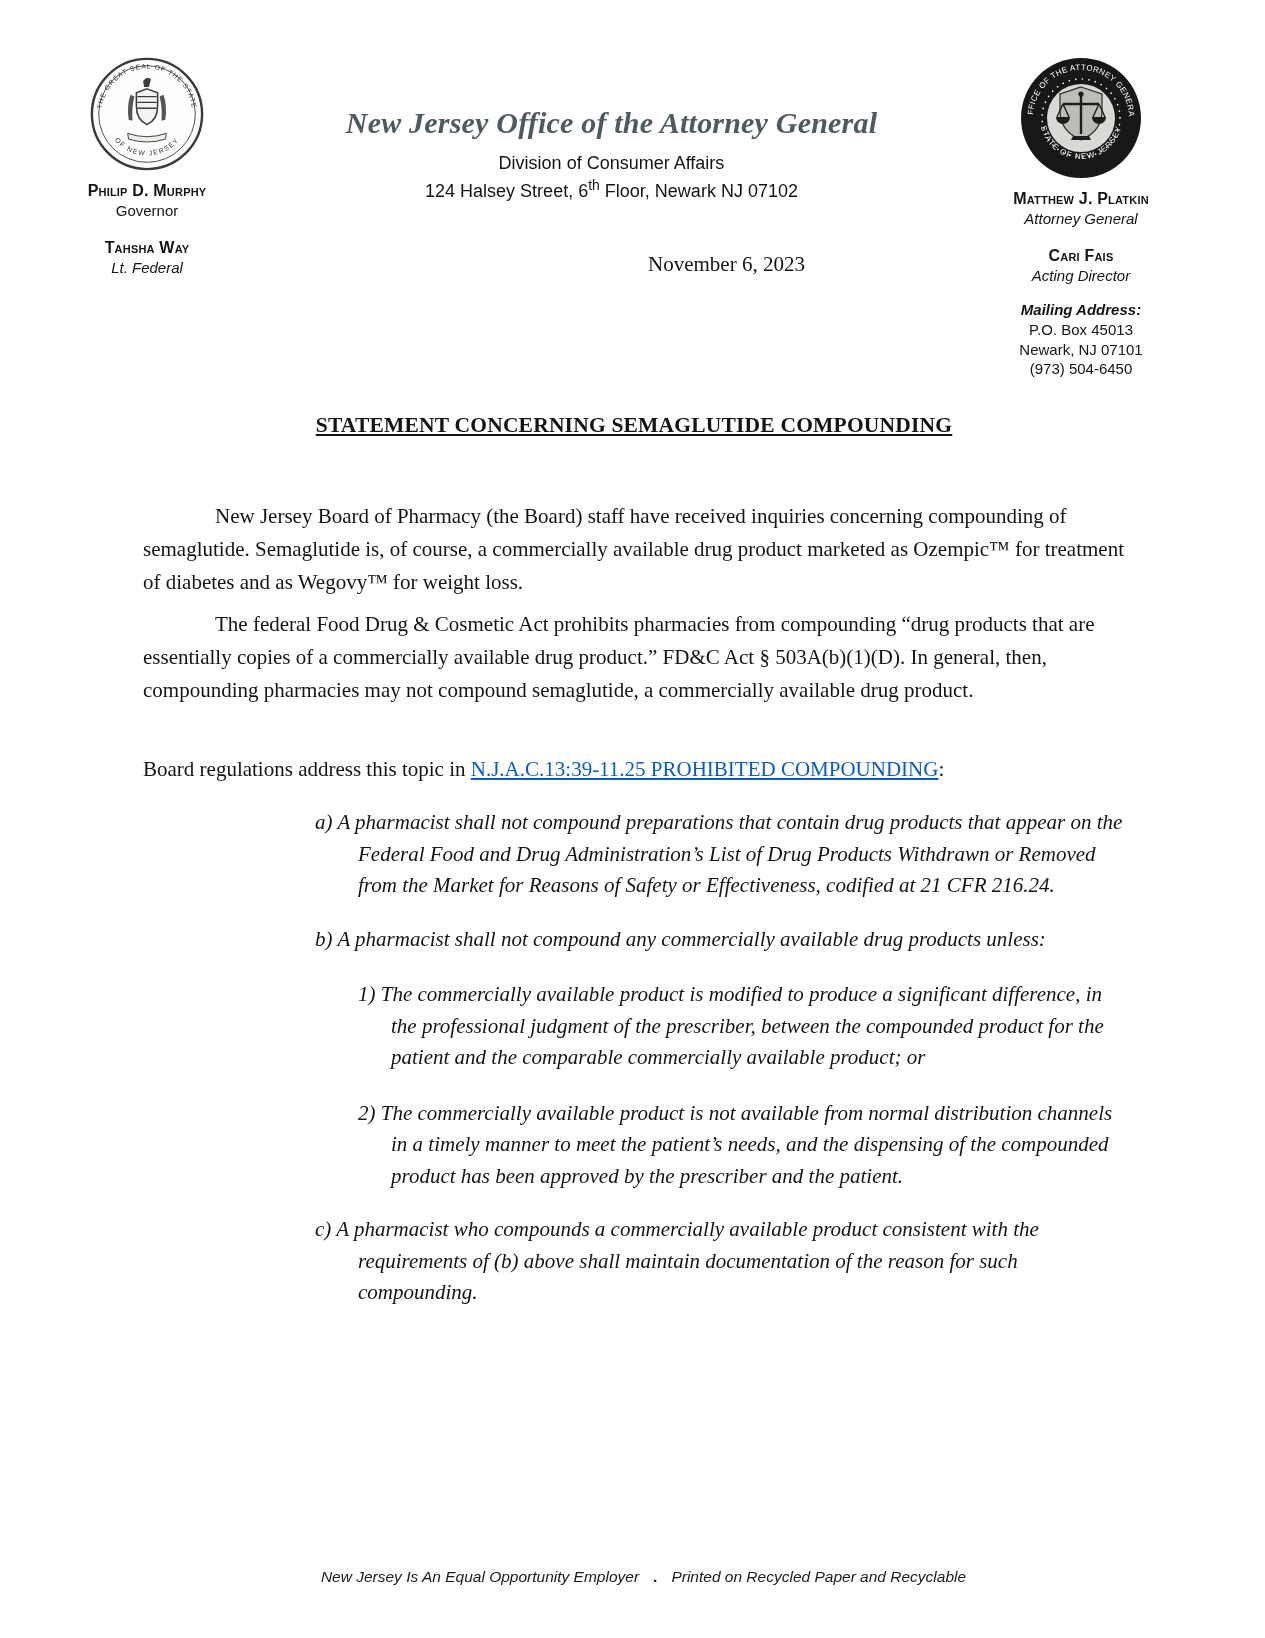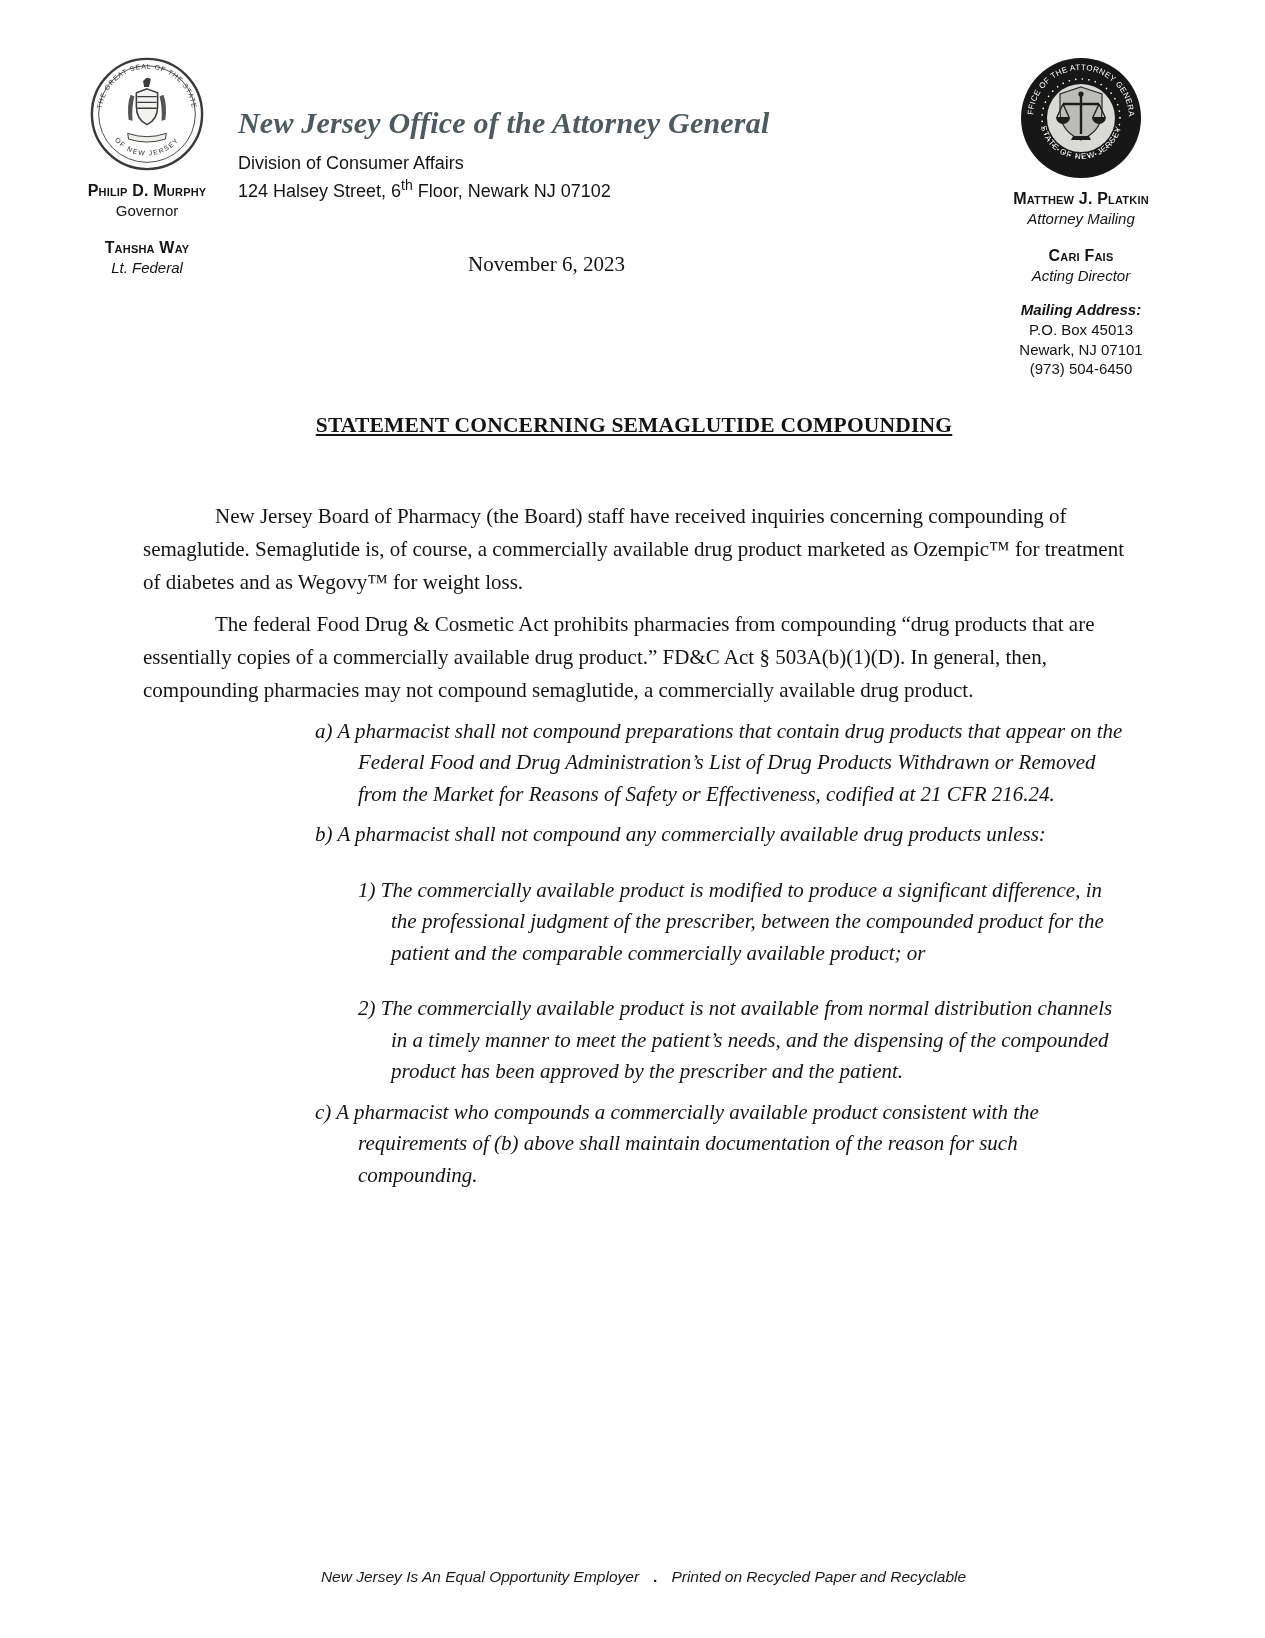--- a/index.html
+++ b/index.html
@@ -6,21 +6,21 @@
   html,body { background:#e8e8e8; }
   body { font-family:"Liberation Serif", serif; color:#141414; }
   .page {
     position:relative; width:1265px; height:1638px; margin:0 auto;
     background:#ffffff; overflow:hidden;
   }
 
   
   .header { display:flex; padding:56px 88px 0 56px; }
   .col-left  { width:182px; text-align:center; }
-  .col-center{ flex:1; text-align:left; padding-top:50px; }
+  .col-center{ flex:1; text-align:center; padding-top:50px; }
   .col-right { width:192px; text-align:center; }
   .seal { display:block; margin:0 auto 9px auto; }
 
   .sc-name {
     font-family:"Liberation Sans", sans-serif; font-weight:bold;
     font-variant:small-caps; font-size:16px; letter-spacing:.2px; line-height:1.25;
   }
   .role  { font-family:"Liberation Sans", sans-serif; font-size:15px; line-height:1.3; }
   .role-i{ font-style:italic; }
   .person-gap { margin-top:17px; }
@@ -42,21 +42,21 @@
   .doc-title {
     text-align:center; margin-top:34px; font-size:21.5px; font-weight:bold;
     text-decoration:underline; letter-spacing:.2px;
   }
   .para { margin-top:62px; font-size:21px; line-height:1.56; text-indent:72px; }
   .para.follow { margin-top:10px; }
   .reg-line { margin-top:46px; font-size:21px; line-height:1.56; }
   .reg-link { color:#0b5bc4; text-decoration:underline; cursor:pointer; }
 
   .list-item { font-style:italic; font-size:21px; line-height:1.5; }
-  .item-abc { padding-left:215px; text-indent:-43px; margin-top:9px; }
+  .item-abc { padding-left:215px; text-indent:-43px; margin-top:22px; }
   .item-num { padding-left:248px; text-indent:-33px; margin-top:24px; }
   .item-label { display:inline; }
 
   
   .footer {
     position:absolute; left:11px; bottom:52px; width:100%; text-align:center;
     font-family:"Liberation Sans", sans-serif; font-style:italic; font-size:15.5px; color:#1a1a1a;
   }
   .footer-sep { font-weight:bold; padding:0 14px; font-style:normal; }
 </style>
@@ -124,38 +124,39 @@
         <circle cx="62" cy="38" r="2.6" fill="#1d1d1d"></circle>
         <g stroke="#1d1d1d" stroke-width="1.4" fill="none">
           <path d="M 44,48 l -6,13 M 44,48 l 6,13"></path>
           <path d="M 80,48 l -6,13 M 80,48 l 6,13"></path>
         </g>
         <path d="M 37,61 a 7,7 0 0 0 14,0 z" fill="#1d1d1d"></path>
         <path d="M 73,61 a 7,7 0 0 0 14,0 z" fill="#1d1d1d"></path>
         <path d="M 54,80 h 16 l 2,4 h -20 z" fill="#1d1d1d"></path>
       </svg>
       <div class="sc-name">Matthew J. Platkin</div>
-      <div class="role role-i">Attorney Mailing</div>
+      <div class="role role-i">Attorney General</div>
       <div class="sc-name person-gap">Cari Fais</div>
       <div class="role role-i">Acting Director</div>
       <div class="mailing">
         <div class="mailing-label">Mailing Address:</div>
         <div>P.O. Box 45013</div>
         <div>Newark, NJ 07101</div>
         <div>(973) 504-6450</div>
       </div>
     </div>
   </div>
 
   <div class="main">
     <div class="doc-title">STATEMENT CONCERNING SEMAGLUTIDE COMPOUNDING</div>
 
     <p class="para">New Jersey Board of Pharmacy (the Board) staff have received inquiries concerning compounding of semaglutide.  Semaglutide is, of course, a commercially available drug product marketed as Ozempic™ for treatment of diabetes and as Wegovy™ for weight loss.</p>
     <p class="para follow">The federal Food Drug &amp; Cosmetic Act prohibits pharmacies from compounding “drug products that are essentially copies of a commercially available drug product.”  FD&amp;C Act § 503A(b)(1)(D).  In general, then, compounding pharmacies may not compound semaglutide, a commercially available drug product.</p>
 
+    <p class="reg-line"><span>Board regulations address this topic in </span><a class="reg-link">N.J.A.C.13:39-11.25 PROHIBITED COMPOUNDING</a><span>:</span></p>
 
     <p class="list-item item-abc"><span class="item-label">a)</span> <span>A pharmacist shall not compound preparations that contain drug products that appear on the Federal Food and Drug Administration’s List of Drug Products Withdrawn or Removed from the Market for Reasons of Safety or Effectiveness, codified at 21 CFR 216.24.</span></p>
 
     <p class="list-item item-abc"><span class="item-label">b)</span> <span>A pharmacist shall not compound any commercially available drug products unless:</span></p>
 
     <p class="list-item item-num"><span class="item-label">1)</span> <span>The commercially available product is modified to produce a significant difference, in the professional judgment of the prescriber, between the compounded product for the patient and the comparable commercially available product; or</span></p>
 
     <p class="list-item item-num"><span class="item-label">2)</span> <span>The commercially available product is not available from normal distribution channels in a timely manner to meet the patient’s needs, and the dispensing of the compounded product has been approved by the prescriber and the patient.</span></p>
 
     <p class="list-item item-abc"><span class="item-label">c)</span> <span>A pharmacist who compounds a commercially available product consistent with the requirements of (b) above shall maintain documentation of the reason for such compounding.</span></p>

